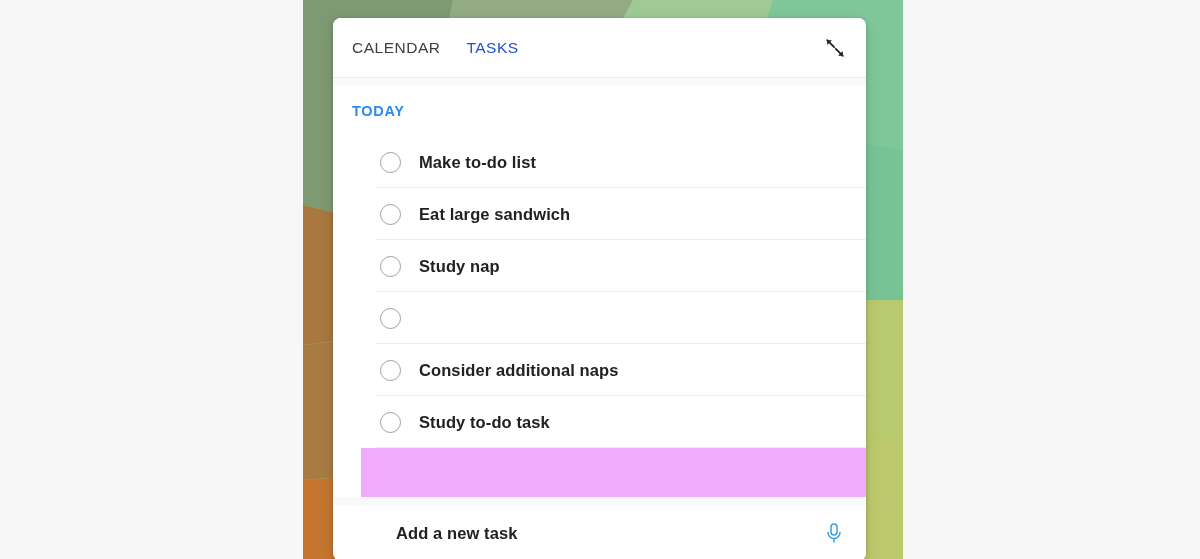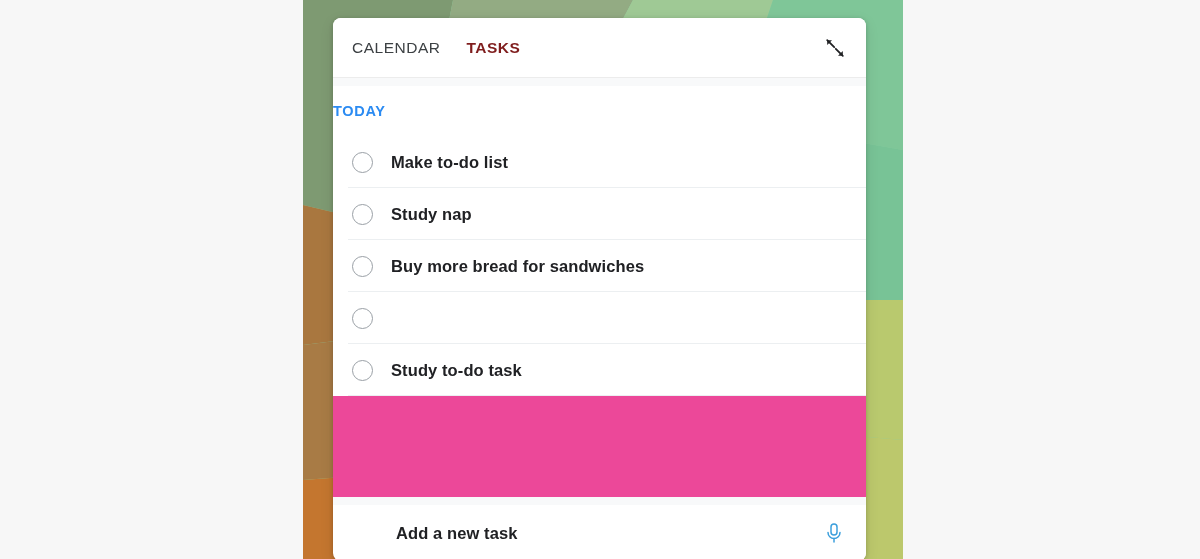--- a/index.html
+++ b/index.html
@@ -55,21 +55,21 @@
   }
   .tab {
     font-size: 15.5px;
     letter-spacing: 0.5px;
     color: #202124;
     margin-right: 26px;
     cursor: pointer;
     white-space: nowrap;
   }
   .tab.inactive { font-weight: 400; color: #3c4043; }
-  .tab.active   { font-weight: 700; color: #7f1d1d; margin-right: 16px; }
+  .tab.active   { font-weight: 400; color: #1d4ed8; margin-right: 16px; }
 
   #header-spacer { flex: 1 1 auto; }
 
   #expand-btn {
     width: 26px; height: 26px;
     display: flex; align-items: center; justify-content: center;
     cursor: pointer;
     color: #202124;
   }
 
@@ -77,34 +77,36 @@
   #today-band {
     background: #f8f9fa;
     height: 8px;
     flex: 0 0 8px;
   }
   #today-row {
     flex: 0 0 50px;
     height: 50px;
     display: flex;
     align-items: center;
+    padding-left: 19px;
     background: #fff;
   }
   #today-label {
     color: #2b8bf2;
     font-weight: 700;
     font-size: 14.5px;
     letter-spacing: 0.7px;
   }
 
   
   #task-list {
     flex: 1 1 auto;
-    background: #ec4899;
-    overflow: hidden;
+    background: #f0abfc;
+    overflow: hidden;
+    margin-left: 28px;
   }
   .task-row {
     height: 52px;
     display: flex;
     align-items: center;
     padding-left: 19px;
     position: relative;
     cursor: pointer;
     background: #fff;
   }
@@ -218,33 +220,37 @@
     <span id="today-label">TODAY</span>
   </div>
 
   <div id="task-list">
 
     <div class="task-row">
       <span class="task-checkbox"></span>
       <span class="task-title">Make to-do list</span>
     </div>
 
+    <div class="task-row">
+      <span class="task-checkbox"></span>
+      <span class="task-title">Eat large sandwich</span>
+    </div>
 
     <div class="task-row">
       <span class="task-checkbox"></span>
       <span class="task-title">Study nap</span>
     </div>
 
     <div class="task-row">
       <span class="task-checkbox"></span>
-      <span class="task-title">Buy more bread for sandwiches</span>
-    </div>
-
-    <div class="task-row">
-      <span class="task-checkbox"></span>
+    </div>
+
+    <div class="task-row">
+      <span class="task-checkbox"></span>
+      <span class="task-title">Consider additional naps</span>
     </div>
 
     <div class="task-row">
       <span class="task-checkbox"></span>
       <span class="task-title">Study to-do task</span>
     </div>
 
 
   </div>
 

